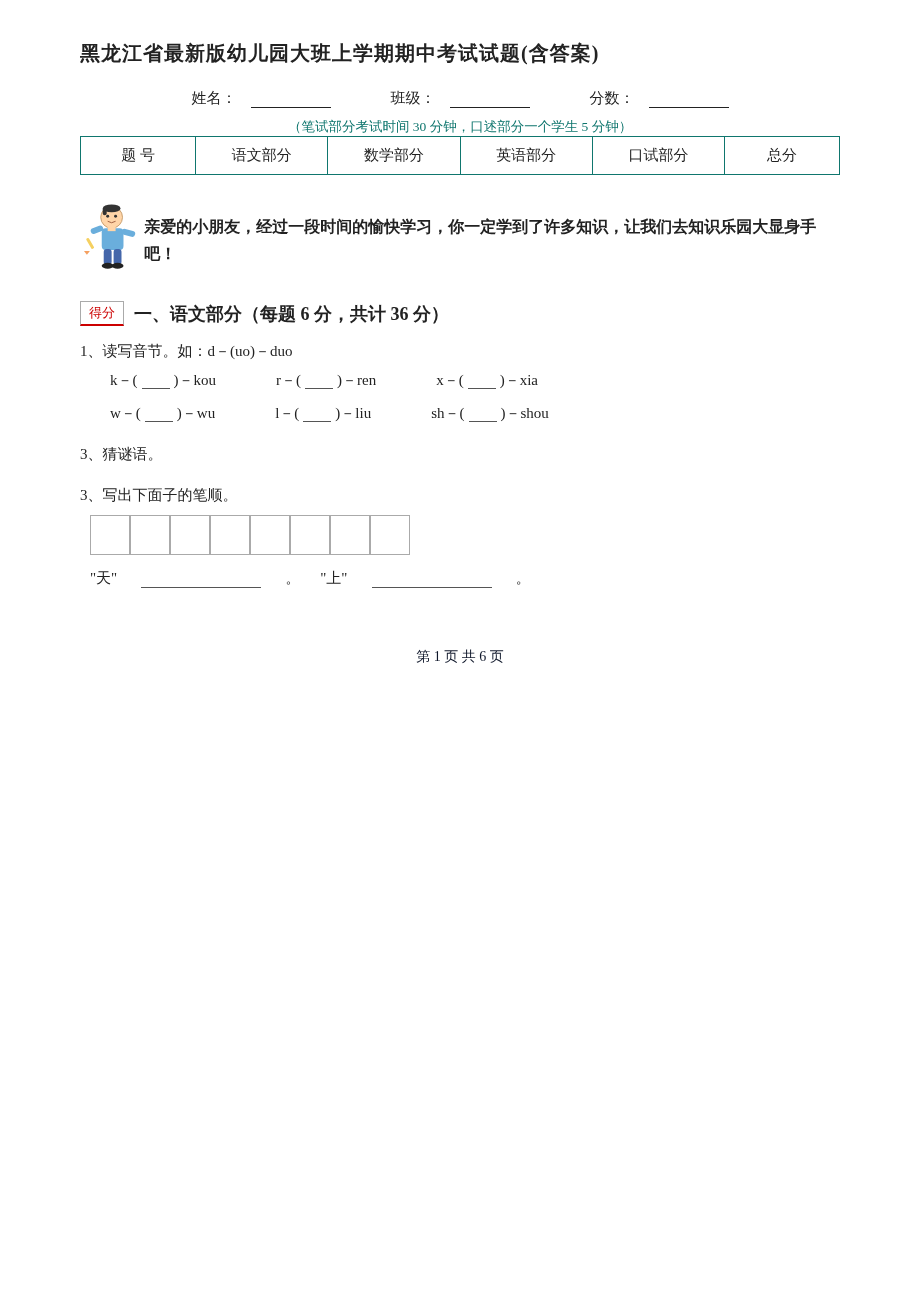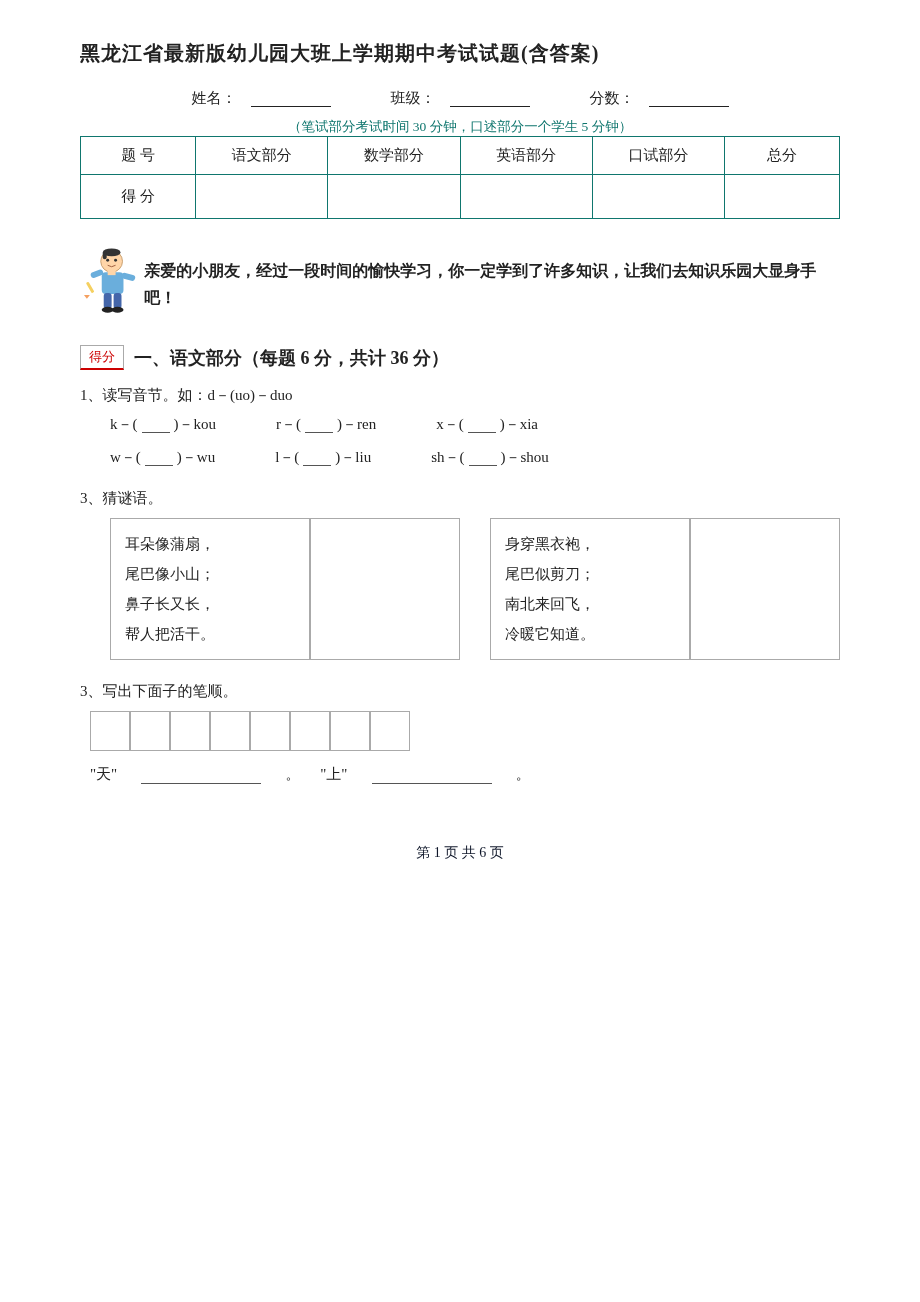--- a/index.html
+++ b/index.html
@@ -21,21 +21,21 @@
     }
     .info-row {
       display: flex;
       justify-content: center;
       gap: 60px;
       margin-bottom: 10px;
       font-size: 15px;
     }
     .info-item {
       display: flex;
-      align-items: flex-start;
+      align-items: flex-end;
       gap: 14px;
     }
     .underline-blank {
       display: inline-block;
       border-bottom: 1px solid #222;
       width: 80px;
       height: 18px;
       vertical-align: bottom;
     }
     .subtitle {
@@ -218,28 +218,20 @@
 <table class="score-table">
   <tbody>
       <tr class="header-row">
     <td>题  号</td>
     <td>语文部分</td>
     <td>数学部分</td>
     <td>英语部分</td>
     <td>口试部分</td>
     <td>总分</td>
   </tr>
-  <tr class="data-row">
-    <td>得  分</td>
-    <td></td>
-    <td></td>
-    <td></td>
-    <td></td>
-    <td></td>
-  </tr>
 </tbody>
   </table>
 
 <div class="mascot-section">
 
   <svg class="mascot-svg" viewBox="0 0 65 80" xmlns="http://www.w3.org/2000/svg">
 
     <circle cx="32" cy="14" r="11" fill="#ffd5a8" stroke="#c8a070" stroke-width="1"></circle>
 
     <ellipse cx="32" cy="5" rx="9" ry="4" fill="#333"></ellipse>
@@ -311,44 +303,20 @@
         <span>sh－(</span>
           <span class="paren-blank"></span>
           <span>)－shou</span>
       </div>
     </div>
   </div>
 </div>
 
 <div class="question-block">
   <div class="question-title">3、猜谜语。</div>
-  <div class="riddle-section">
-    <div class="riddle-grid">
-
-      <div class="riddle-pair">
-        <div class="riddle-box">
-          <div>耳朵像蒲扇，</div>
-          <div>尾巴像小山；</div>
-          <div>鼻子长又长，</div>
-          <div>帮人把活干。</div>
-        </div>
-        <div class="riddle-answer"></div>
-      </div>
-
-      <div class="riddle-pair">
-        <div class="riddle-box">
-          <div>身穿黑衣袍，</div>
-          <div>尾巴似剪刀；</div>
-          <div>南北来回飞，</div>
-          <div>冷暖它知道。</div>
-        </div>
-        <div class="riddle-answer"></div>
-      </div>
-    </div>
-  </div>
 </div>
 
 <div class="question-block">
   <div class="question-title">3、写出下面子的笔顺。</div>
   <div class="strokes-section">
     <div class="strokes-boxes">
       <div class="stroke-box"></div>
       <div class="stroke-box"></div>
       <div class="stroke-box"></div>
       <div class="stroke-box"></div>

